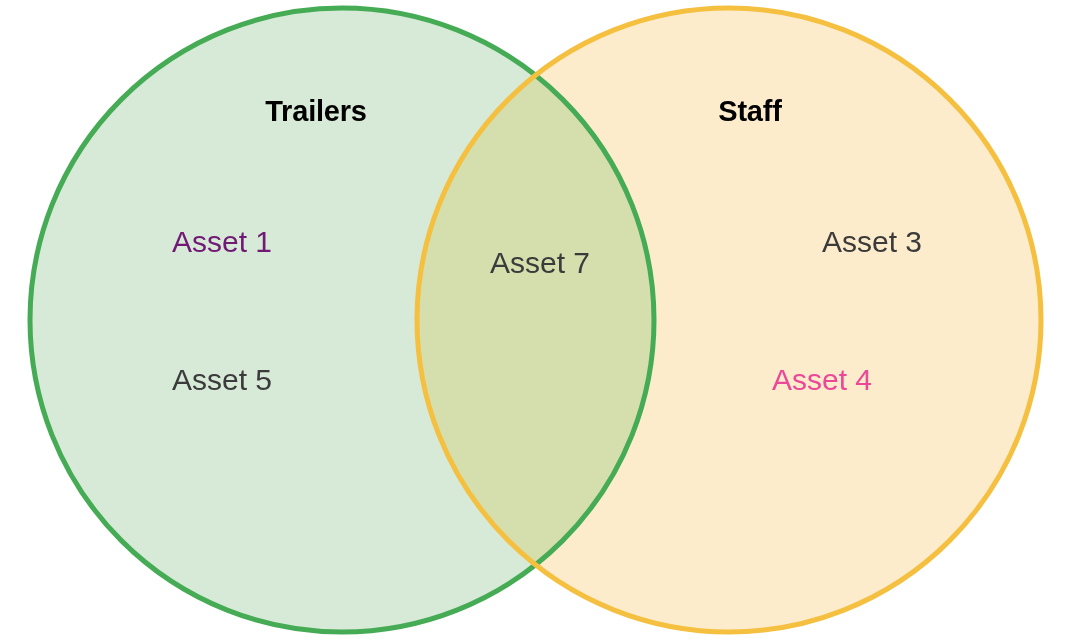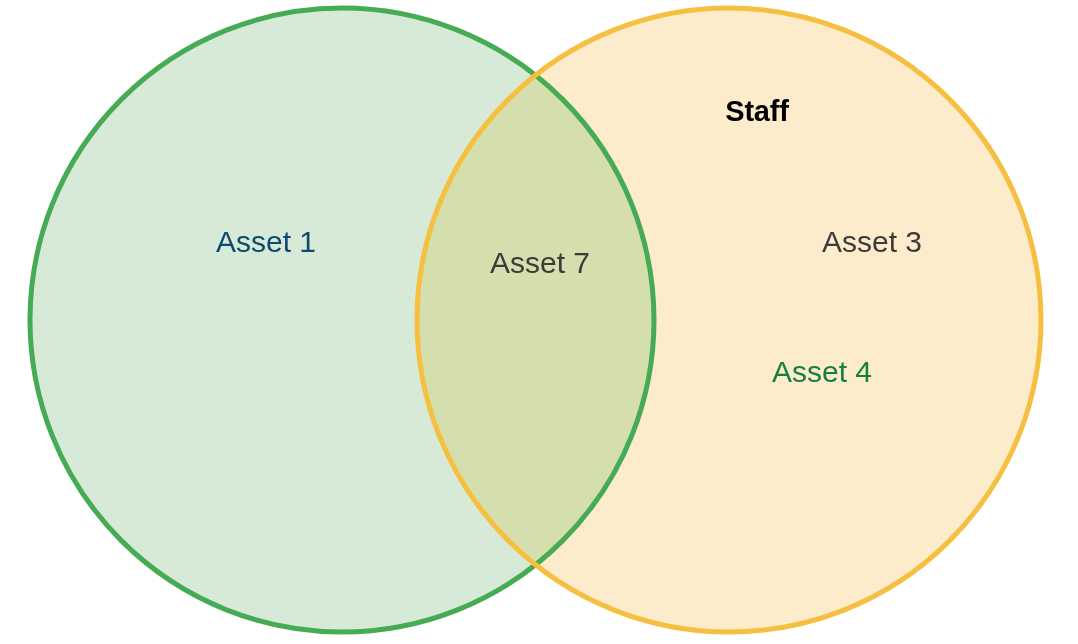--- a/index.html
+++ b/index.html
@@ -73,26 +73,28 @@
     <g clip-path="url(#clip-left-circle)">
       <circle id="shape-intersection" cx="729" cy="320" r="312" fill="#d5dfae"></circle>
     </g>
 
     <circle id="stroke-circle-trailers" cx="342" cy="320" r="312" fill="none" stroke="#46ab55" stroke-width="5"></circle>
     <circle id="stroke-circle-staff" cx="729" cy="320" r="312" fill="none" stroke="#f5bf3f" stroke-width="5"></circle>
   </svg>
 
   <div class="label-layer">
 
+    <div class="set-title" id="title-trailers" style="left: 316px; top: 111px; color: rgb(0, 0, 0);">Trailers</div>
 
-    <div class="set-title" id="title-staff" style="left: 750px; top: 111px; color: rgb(0, 0, 0); margin-left: 7px;">Staff</div>
+    <div class="set-title" id="title-staff" style="left: 750px; top: 111px; color: rgb(0, 0, 0);">Staff</div>
 
-    <div class="item-label" id="item-trailers-0" style="left: 222px; top: 242px; color: #0c4a6e; margin-left: 44px;">Asset 1</div>
+    <div class="item-label" id="item-trailers-0" style="left: 222px; top: 242px; color: #701a75;">Asset 1</div>
 
+    <div class="item-label" id="item-trailers-1" style="left: 222px; top: 380px; color: rgb(59, 59, 59);">Asset 5</div>
 
     <div class="item-label" id="item-intersection-0" style="left: 540px; top: 263px; color: rgb(59, 59, 59);">Asset 7</div>
 
     <div class="item-label" id="item-staff-0" style="left: 872px; top: 242px; color: rgb(59, 59, 59);">Asset 3</div>
 
-    <div class="item-label" id="item-staff-1" style="left: 822px; top: 372px; color: #15803d;">Asset 4</div>
+    <div class="item-label" id="item-staff-1" style="left: 822px; top: 380px; color: #ec4899;">Asset 4</div>
 
   </div>
 </div>
 
 </body></html>

